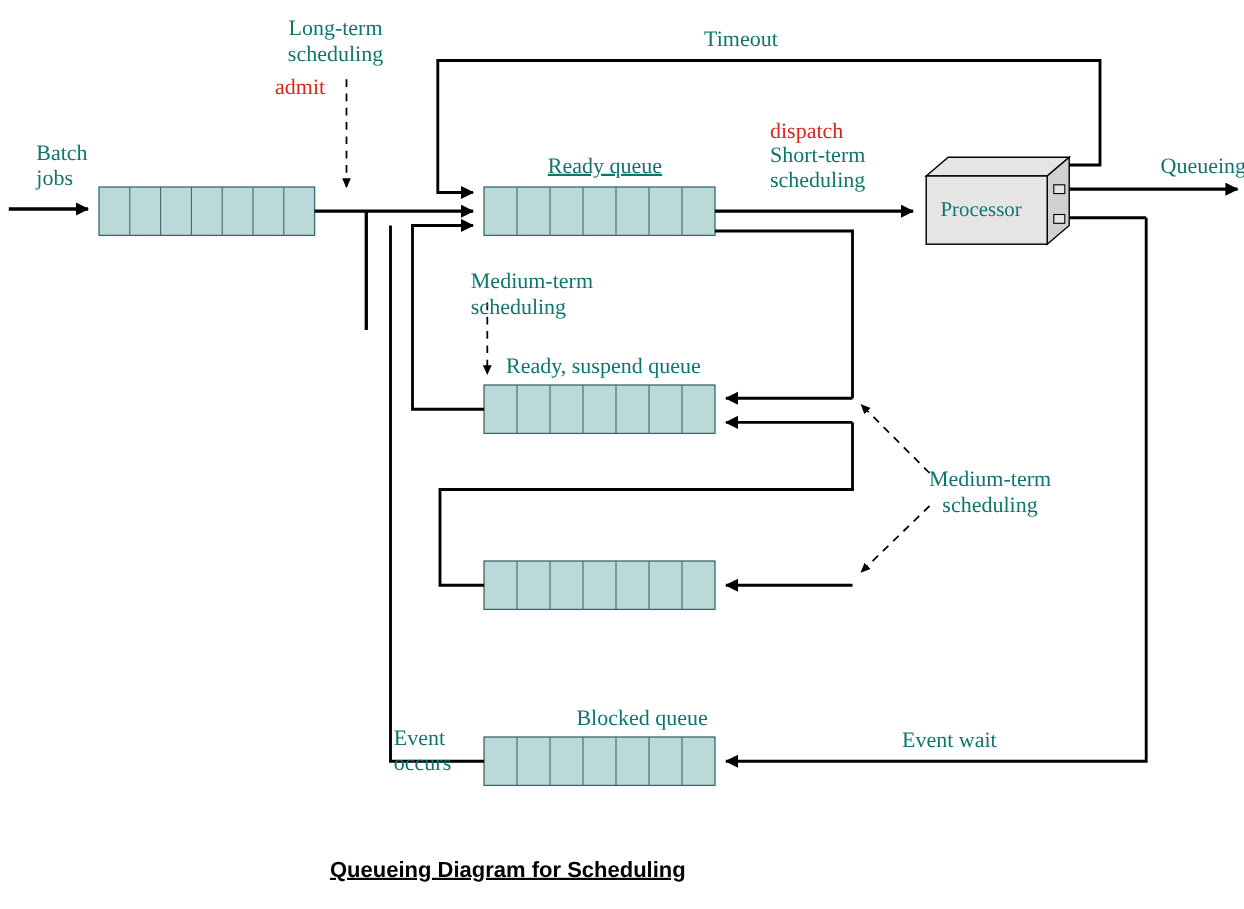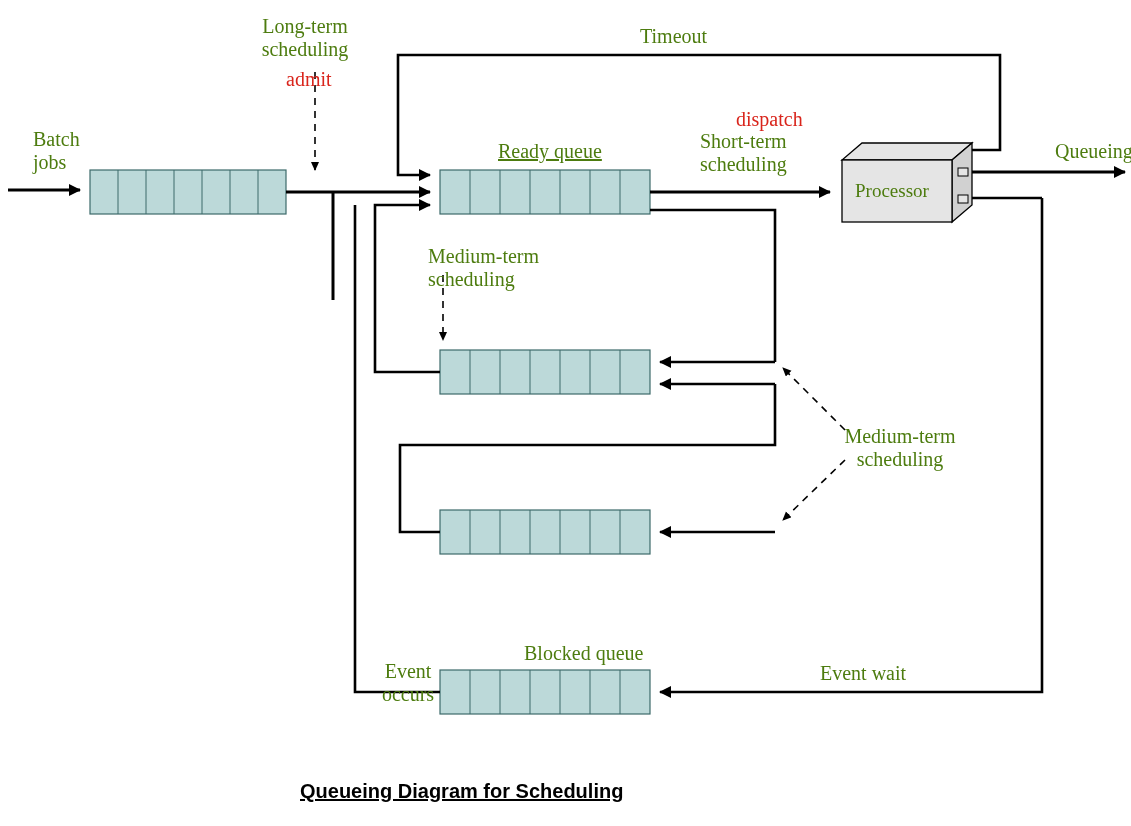--- a/index.html
+++ b/index.html
@@ -1,20 +1,20 @@
 <!DOCTYPE html>
 <html><head>
 <meta charset="utf-8">
 <style>
   html,body{margin:0;padding:0;background:#fff;font-family:Georgia,'Times New Roman',serif;}
   .stage{position:relative;width:1131px;height:826px;}
   svg{position:absolute;left:0;top:0;}
-  .lbl{position:absolute;font-size:20px;color:#4d7c0f;line-height:1.15;}
+  .lbl{position:absolute;font-size:20px;color:#0f766e;line-height:1.15;}
   .lbl.center{text-align:center;}
-  .lbl.red{color:#d9251c;margin-left:36px;}
+  .lbl.red{color:#d9251c;}
   .caption{position:absolute;font-family:Helvetica,Arial,sans-serif;font-weight:700;font-size:20px;}
 </style>
 </head>
 <body>
 <div class="stage">
 
 <svg width="1131" height="826">
   <defs>
     <marker id="arr" markerWidth="14" markerHeight="14" refX="11" refY="6" orient="auto" markerUnits="userSpaceOnUse">
       <path d="M0,0 L12,6 L0,12 Z" fill="#000"></path>
@@ -135,20 +135,21 @@
 <div class="lbl" style="left:33px;top:128px;"><span>Batch<br>jobs</span></div>
 <div class="lbl center" style="left:235px;top:15px;width:140px;"><span>Long-term<br>scheduling</span></div>
 <div class="lbl red" style="left:250px;top:68px;"><span>admit</span></div>
 <div class="lbl" style="left:498px;top:140px;text-decoration:underline;"><span>Ready queue</span></div>
 <div class="lbl red" style="left:700px;top:108px;"><span>dispatch</span></div>
 <div class="lbl" style="left:700px;top:130px;"><span>Short-term<br>scheduling</span></div>
 <div class="lbl" style="left:640px;top:25px;"><span>Timeout</span></div>
 <div class="lbl" style="left:855px;top:180px;font-size:19px;"><span>Processor</span></div>
 <div class="lbl" style="left:1055px;top:140px;"><span>Queueing</span></div>
 <div class="lbl" style="left:428px;top:245px;"><span>Medium-term<br>scheduling</span></div>
+<div class="lbl" style="left:460px;top:322px;"><span>Ready, suspend queue</span></div>
 <div class="lbl center" style="left:820px;top:425px;width:160px;"><span>Medium-term<br>scheduling</span></div>
 <div class="lbl" style="left:488px;top:642px;margin-left:36px;"><span>Blocked queue</span></div>
-<div class="lbl center" style="left:358px;top:660px;width:100px;text-align:center;"><span>Event<br>occurs</span></div>
+<div class="lbl center" style="left:358px;top:660px;width:100px;text-align:left;"><span>Event<br>occurs</span></div>
 <div class="lbl" style="left:820px;top:662px;"><span>Event wait</span></div>
 
 <div class="caption" style="left:300px;top:780px;text-decoration:underline;"><span>Queueing Diagram for Scheduling</span></div>
 
 </div>
 
 </body></html>

